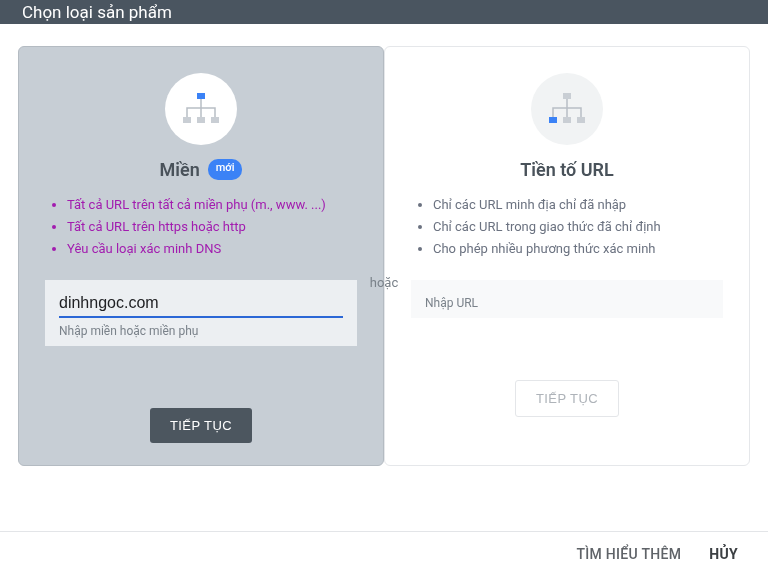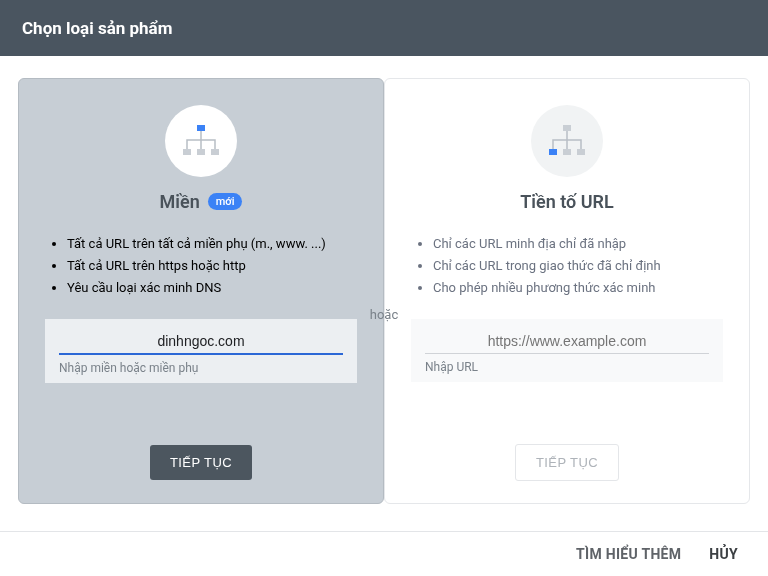--- a/index.html
+++ b/index.html
@@ -8,23 +8,23 @@
       width: 768px;
       height: 576px;
       overflow: hidden;
       background: #fff;
       color: #3c4043;
       position: relative;
     }
     .header {
       background: #4a5560;
       color: #fff;
-      padding: 18px 22px;
+      padding: 2px 22px;
       font-size: 17px;
-      font-weight: 700;
+      font-weight: 400;
     }
     .content {
       display: flex;
       align-items: stretch;
       padding: 22px 18px 0 18px;
       gap: 0;
       position: relative;
     }
     .card {
       flex: 1;
@@ -49,66 +49,64 @@
       border-radius: 50%;
       display: flex;
       align-items: center;
       justify-content: center;
       margin-top: 4px;
       margin-bottom: 14px;
     }
     .card.unselected .icon-circle { background: #f1f3f4; }
     .title-row {
       display: flex;
-      align-items: center;
       gap: 8px;
-      margin-bottom: 21px;
+      margin-bottom: 14px;
     }
     .card-title {
       font-size: 18px;
       font-weight: 600;
       color: #49525a;
     }
     .badge {
       background: #3b82f6;
       color: #fff;
       font-size: 11px;
       padding: 2px 8px;
       border-radius: 10px;
       font-weight: 500;
     }
     .bullets {
       align-self: stretch;
       list-style: disc;
       padding-left: 22px;
       margin-bottom: 20px;
-      color: #000000;
+      color: #a21caf;
     }
     .card.unselected .bullets { color: #6b7280; }
     .bullets li {
       font-size: 13px;
       line-height: 1.7;
     }
     .input-block {
       align-self: stretch;
       background: #f8f9fa;
       padding: 10px 14px 8px 14px;
       margin-bottom: 18px;
     }
     .card.selected .input-block { background: #eceff2; }
     .input-field {
       width: 100%;
       border: none;
       border-bottom: 2px solid #2b67d6;
       background: transparent;
-      font-size: 14px;
+      font-size: 16px;
       padding: 4px 0;
       outline: none;
       color: #202124;
-      text-align: center;
     }
     .card.unselected .input-field {
       border-bottom: 1px solid #d0d3d7;
       color: #9aa0a6;
     }
     .helper {
       font-size: 12px;
       color: #7a828a;
       margin-top: 6px;
     }
@@ -141,21 +139,21 @@
       right: 0;
       border-top: 1px solid #e3e5e8;
       display: flex;
       justify-content: flex-end;
       gap: 28px;
       padding: 14px 30px;
       font-size: 14px;
       font-weight: 500;
       color: #5f6368;
     }
-    .footer span { cursor: pointer; letter-spacing: 0.3px; font-weight: bold; }
+    .footer span { cursor: pointer; letter-spacing: 0.3px; }
     .footer .cancel { color: #3c4043; font-weight: 700; }
   </style>
 </head>
 <body>
 
 <div class="header">
   <span>Chọn loại sản phẩm</span>
 </div>
 
 <div class="content">
@@ -200,21 +198,20 @@
     </div>
     <div class="title-row">
       <span class="card-title">Tiền tố URL</span>
     </div>
     <ul class="bullets">
       <li>Chỉ các URL minh địa chỉ đã nhập</li>
       <li>Chỉ các URL trong giao thức đã chỉ định</li>
       <li>Cho phép nhiều phương thức xác minh</li>
     </ul>
     <div class="input-block">
-      <input class="input-field" placeholder="https://www.example.com" style="">
       <div class="helper">Nhập URL</div>
     </div>
     <button class="btn disabled">TIẾP TỤC</button>
   </div>
 
 </div>
 
 <div class="footer">
   <span>TÌM HIỂU THÊM</span>
   <span class="cancel">HỦY</span>

